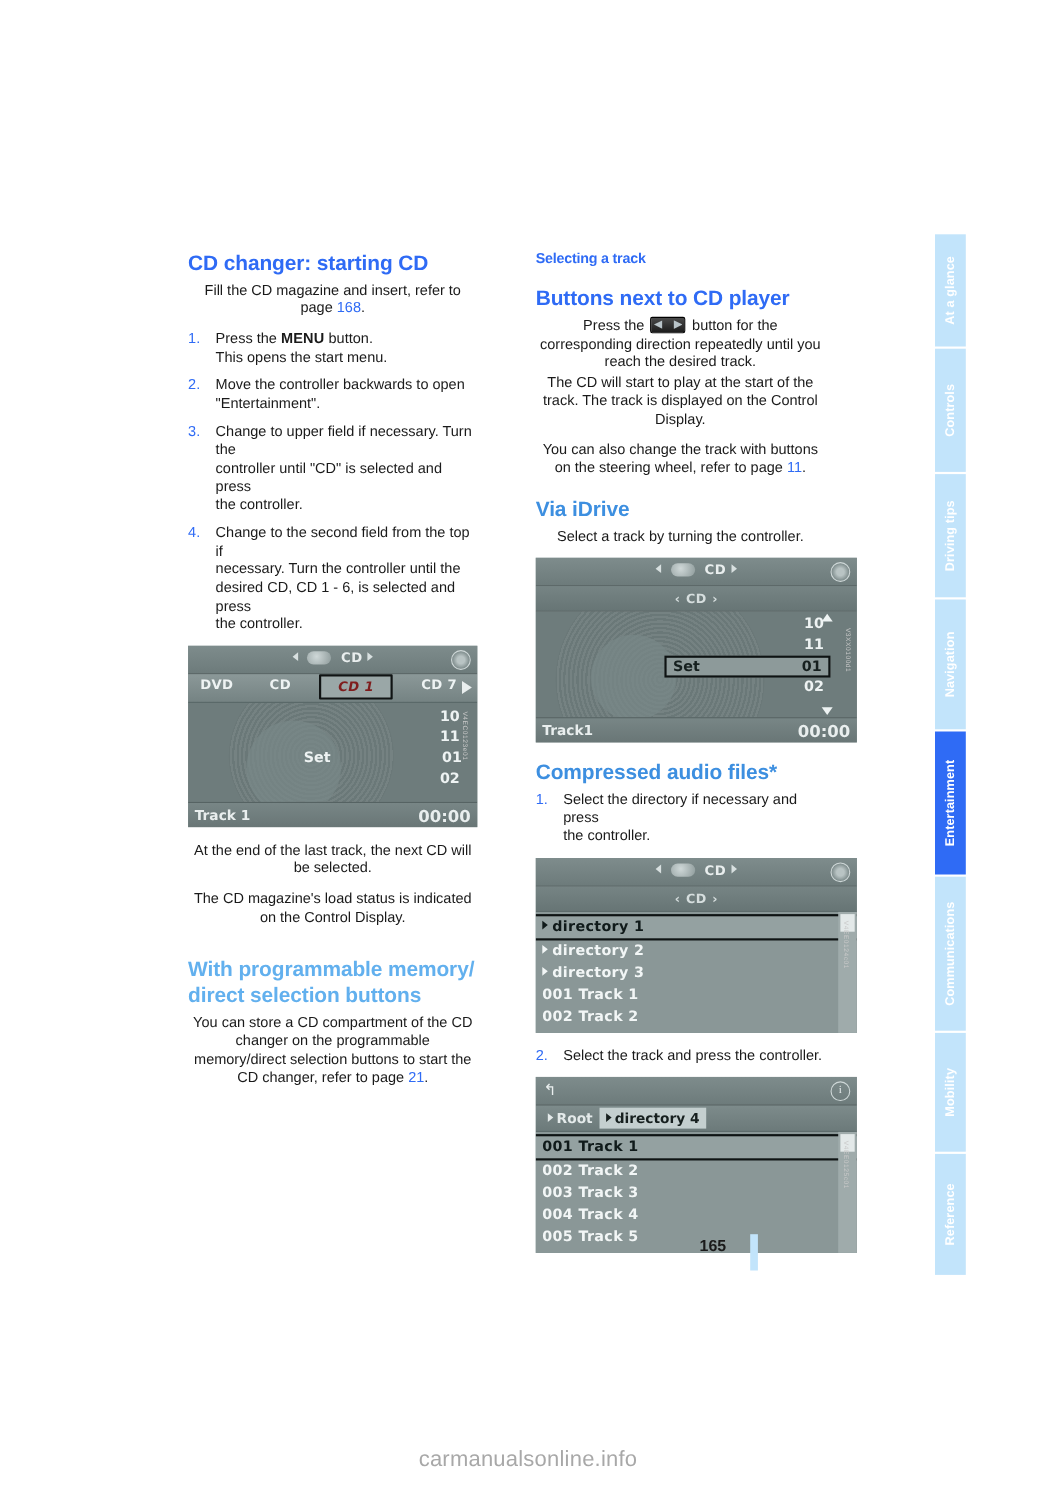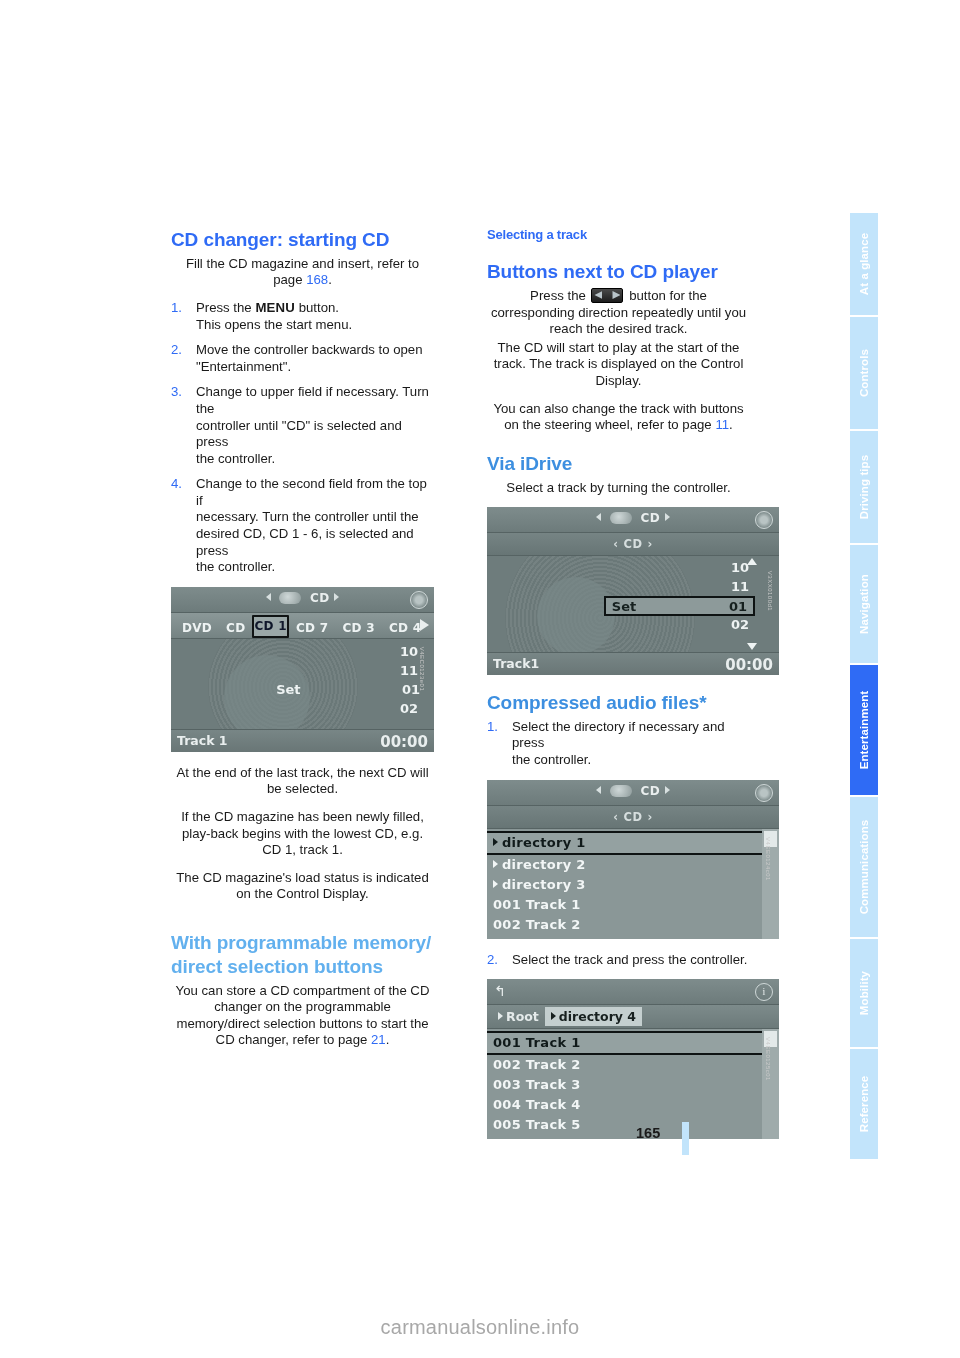--- a/index.html
+++ b/index.html
@@ -59,26 +59,26 @@
   .bar-top .gear{position:absolute;right:6px;top:4px;width:16px;height:16px;
                  border-radius:50%;border:1px solid #cfd8d8;
                  background:radial-gradient(circle,#b9c4c4 30%,#7e8c8c 70%);}
 
   .bar-sub{height:22px;background:linear-gradient(#768484,#677575);
            border-bottom:1px solid #566363;position:relative;text-align:center;}
   .bar-sub span{font-size:11.5px;font-weight:bold;color:#d6dede;line-height:22px;letter-spacing:0.4px;}
 
   
   .cdrow{height:25px;background:linear-gradient(#8b9898,#758383);
-         border-bottom:1px solid #566363;display:flex;align-items:flex-end;
-         padding:0 4px;position:relative;}
+         border-bottom:1px solid #566363;display:flex;align-items:flex-start;
+         padding:0 4px;position:relative;gap:19px;}
   .cdrow .item{flex:0 0 auto;font-size:12px;font-weight:bold;color:#eef3f3;
                padding:0 7px;line-height:19px;letter-spacing:0.3px;}
-  .cdrow .item.sel{border:2px solid #101414;background:#9aa7a7;color:#0f172a;
-                   padding:0 0;border-radius:1px;}
+  .cdrow .item.sel{border:2px solid #101414;background:#9aa7a7;color:#7f1d1d;
+                   padding:0 15px;border-radius:1px;font-style:italic;}
   .cdrow .more{position:absolute;right:5px;top:6px;width:0;height:0;
                border-top:6px solid transparent;border-bottom:6px solid transparent;
                border-left:9px solid #e9eeee;}
 
   .screen-body{position:relative;background:#6e7c7c;overflow:hidden;}
   .screen-body .disc{position:absolute;left:14%;top:-30%;width:150px;height:150px;
         border-radius:50%;background:
         repeating-radial-gradient(circle at 50% 50%, rgba(255,255,255,.055) 0 2px, rgba(0,0,0,.04) 2px 4px);
         opacity:.9;}
   .screen-body .disc2{position:absolute;left:20%;top:18%;width:86px;height:86px;
@@ -217,21 +217,20 @@
         </div>
       </div>
       <div class="bar-bottom">
         <span class="l">Track 1</span>
         <span class="r">00:00</span>
       </div>
       <div class="refcode">V4EC0123e01</div>
     </div>
 
     <p class="body">At the end of the last track, the next CD will be selected.</p>
-    <p class="body">If the CD magazine has been newly filled, play-back begins with the lowest CD, e.g. CD 1, track 1.</p>
     <p class="body">The CD magazine's load status is indicated on the Control Display.</p>
 
     <h2 class="sec light" style="margin-top:28px;">
       <span>With programmable memory/</span><br>
       <span>direct selection buttons</span>
     </h2>
     <p class="body">
       <span>You can store a CD compartment of the CD changer on the programmable memory/direct selection buttons to start the CD changer, refer to page </span><a class="pref" href="#" style="text-decoration:none">21</a><span>.</span>
     </p>
   </div>

